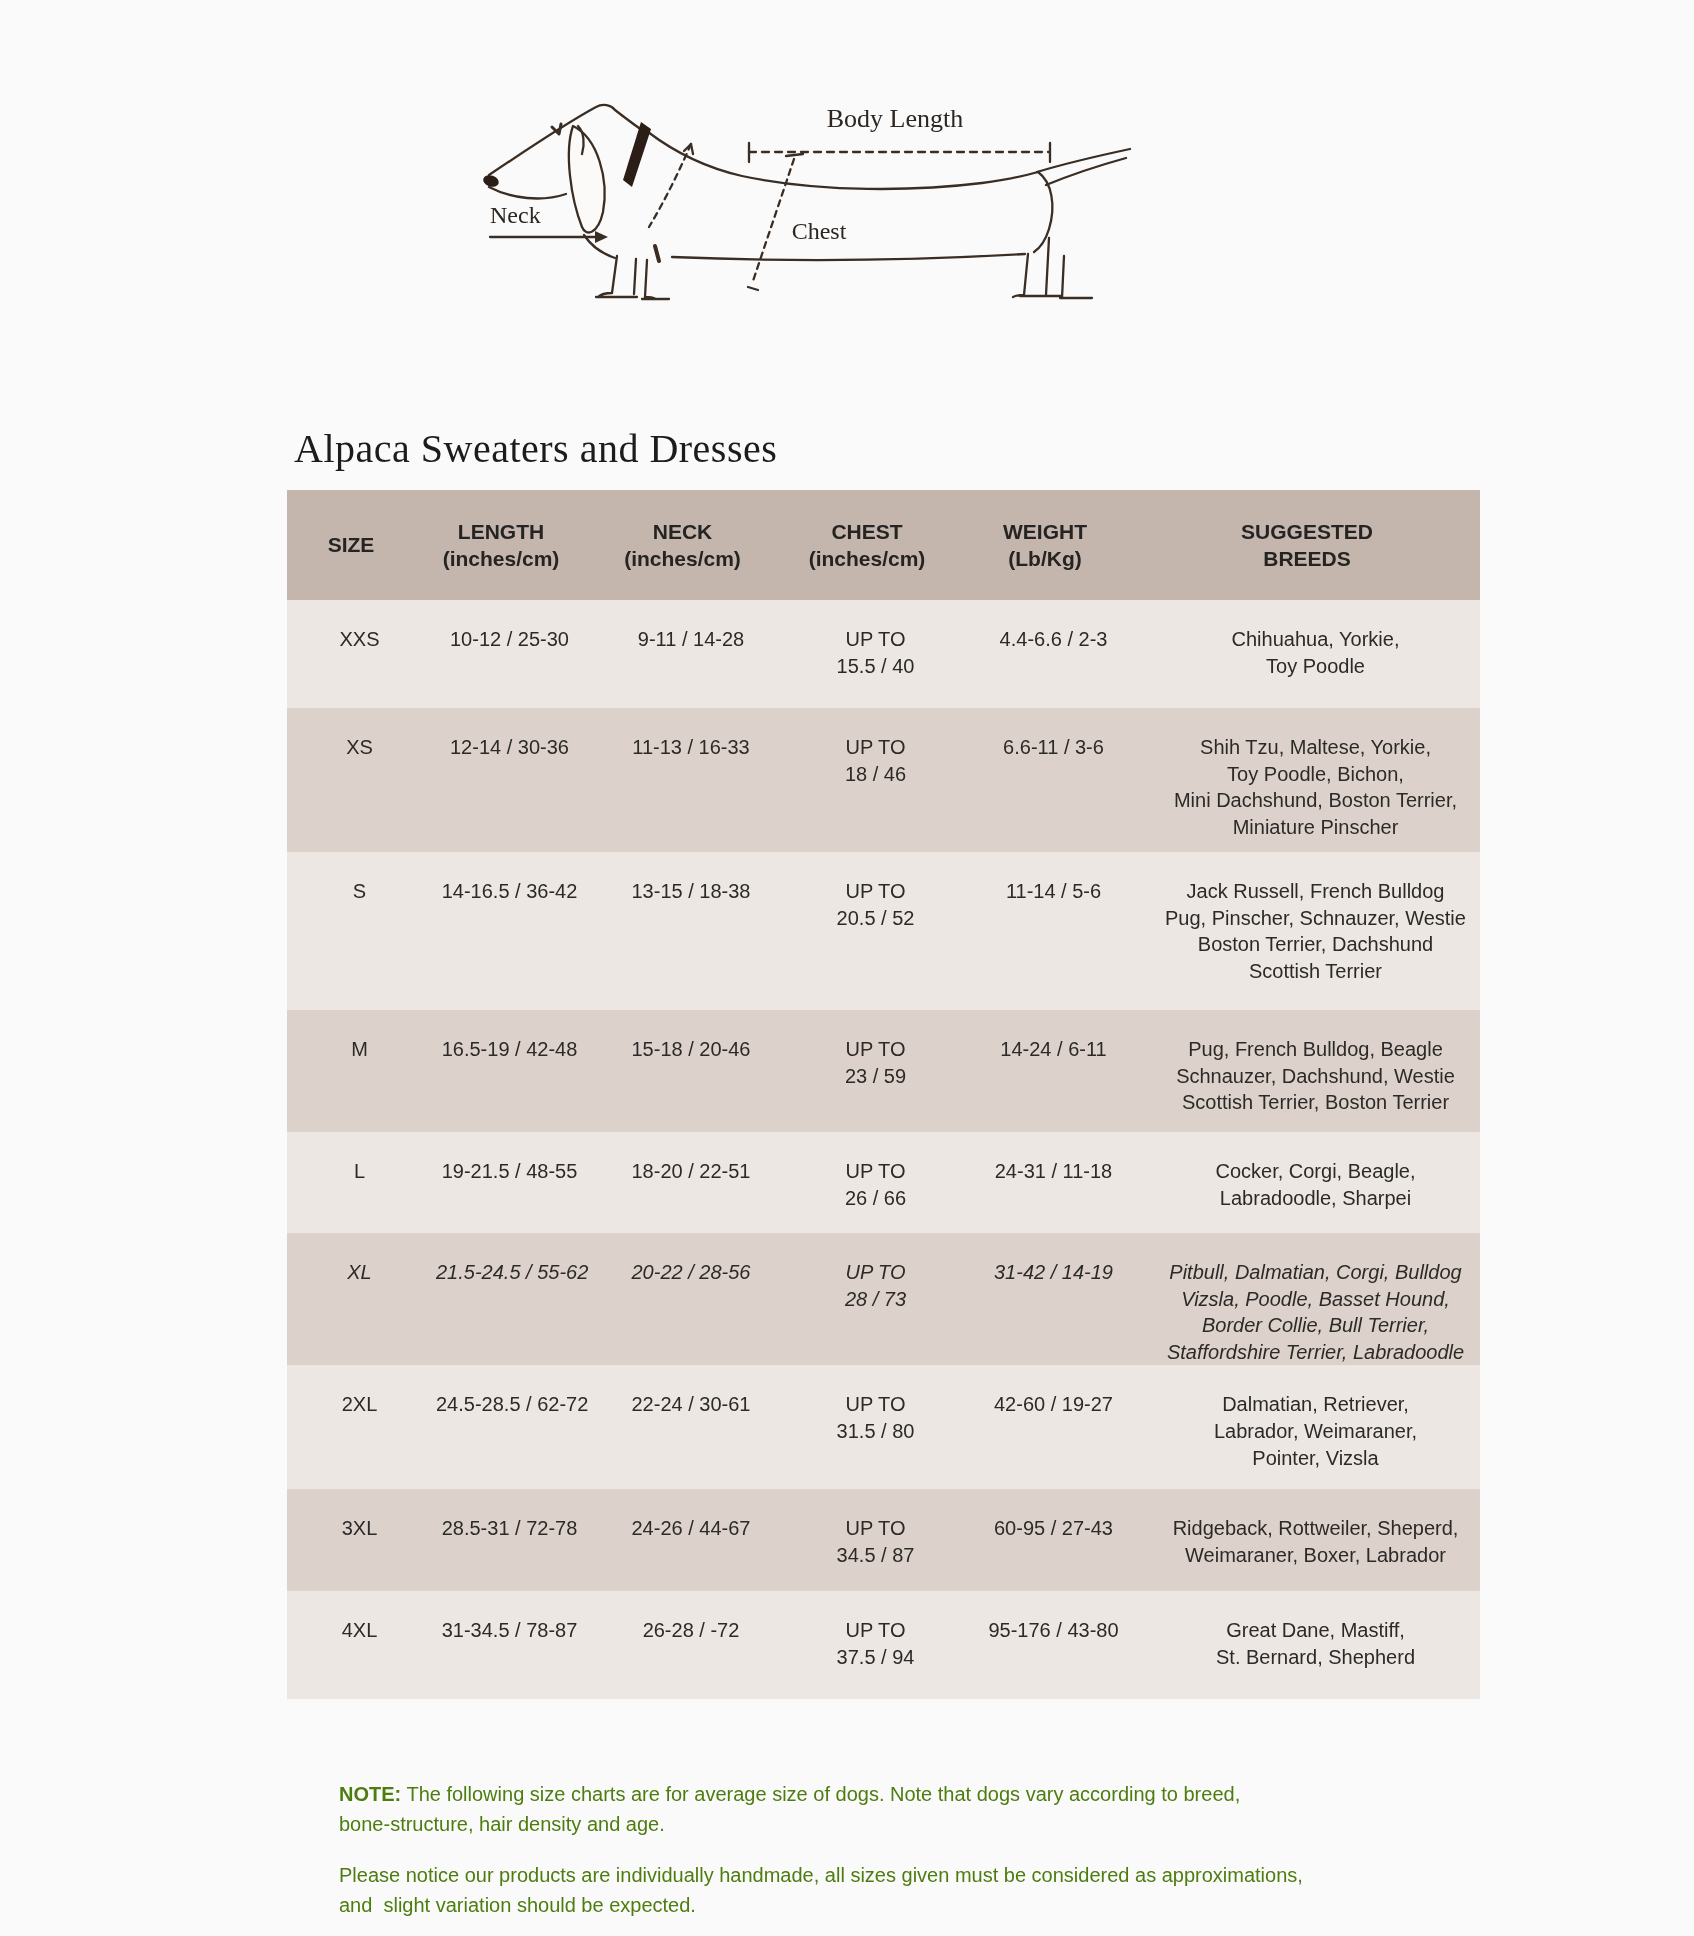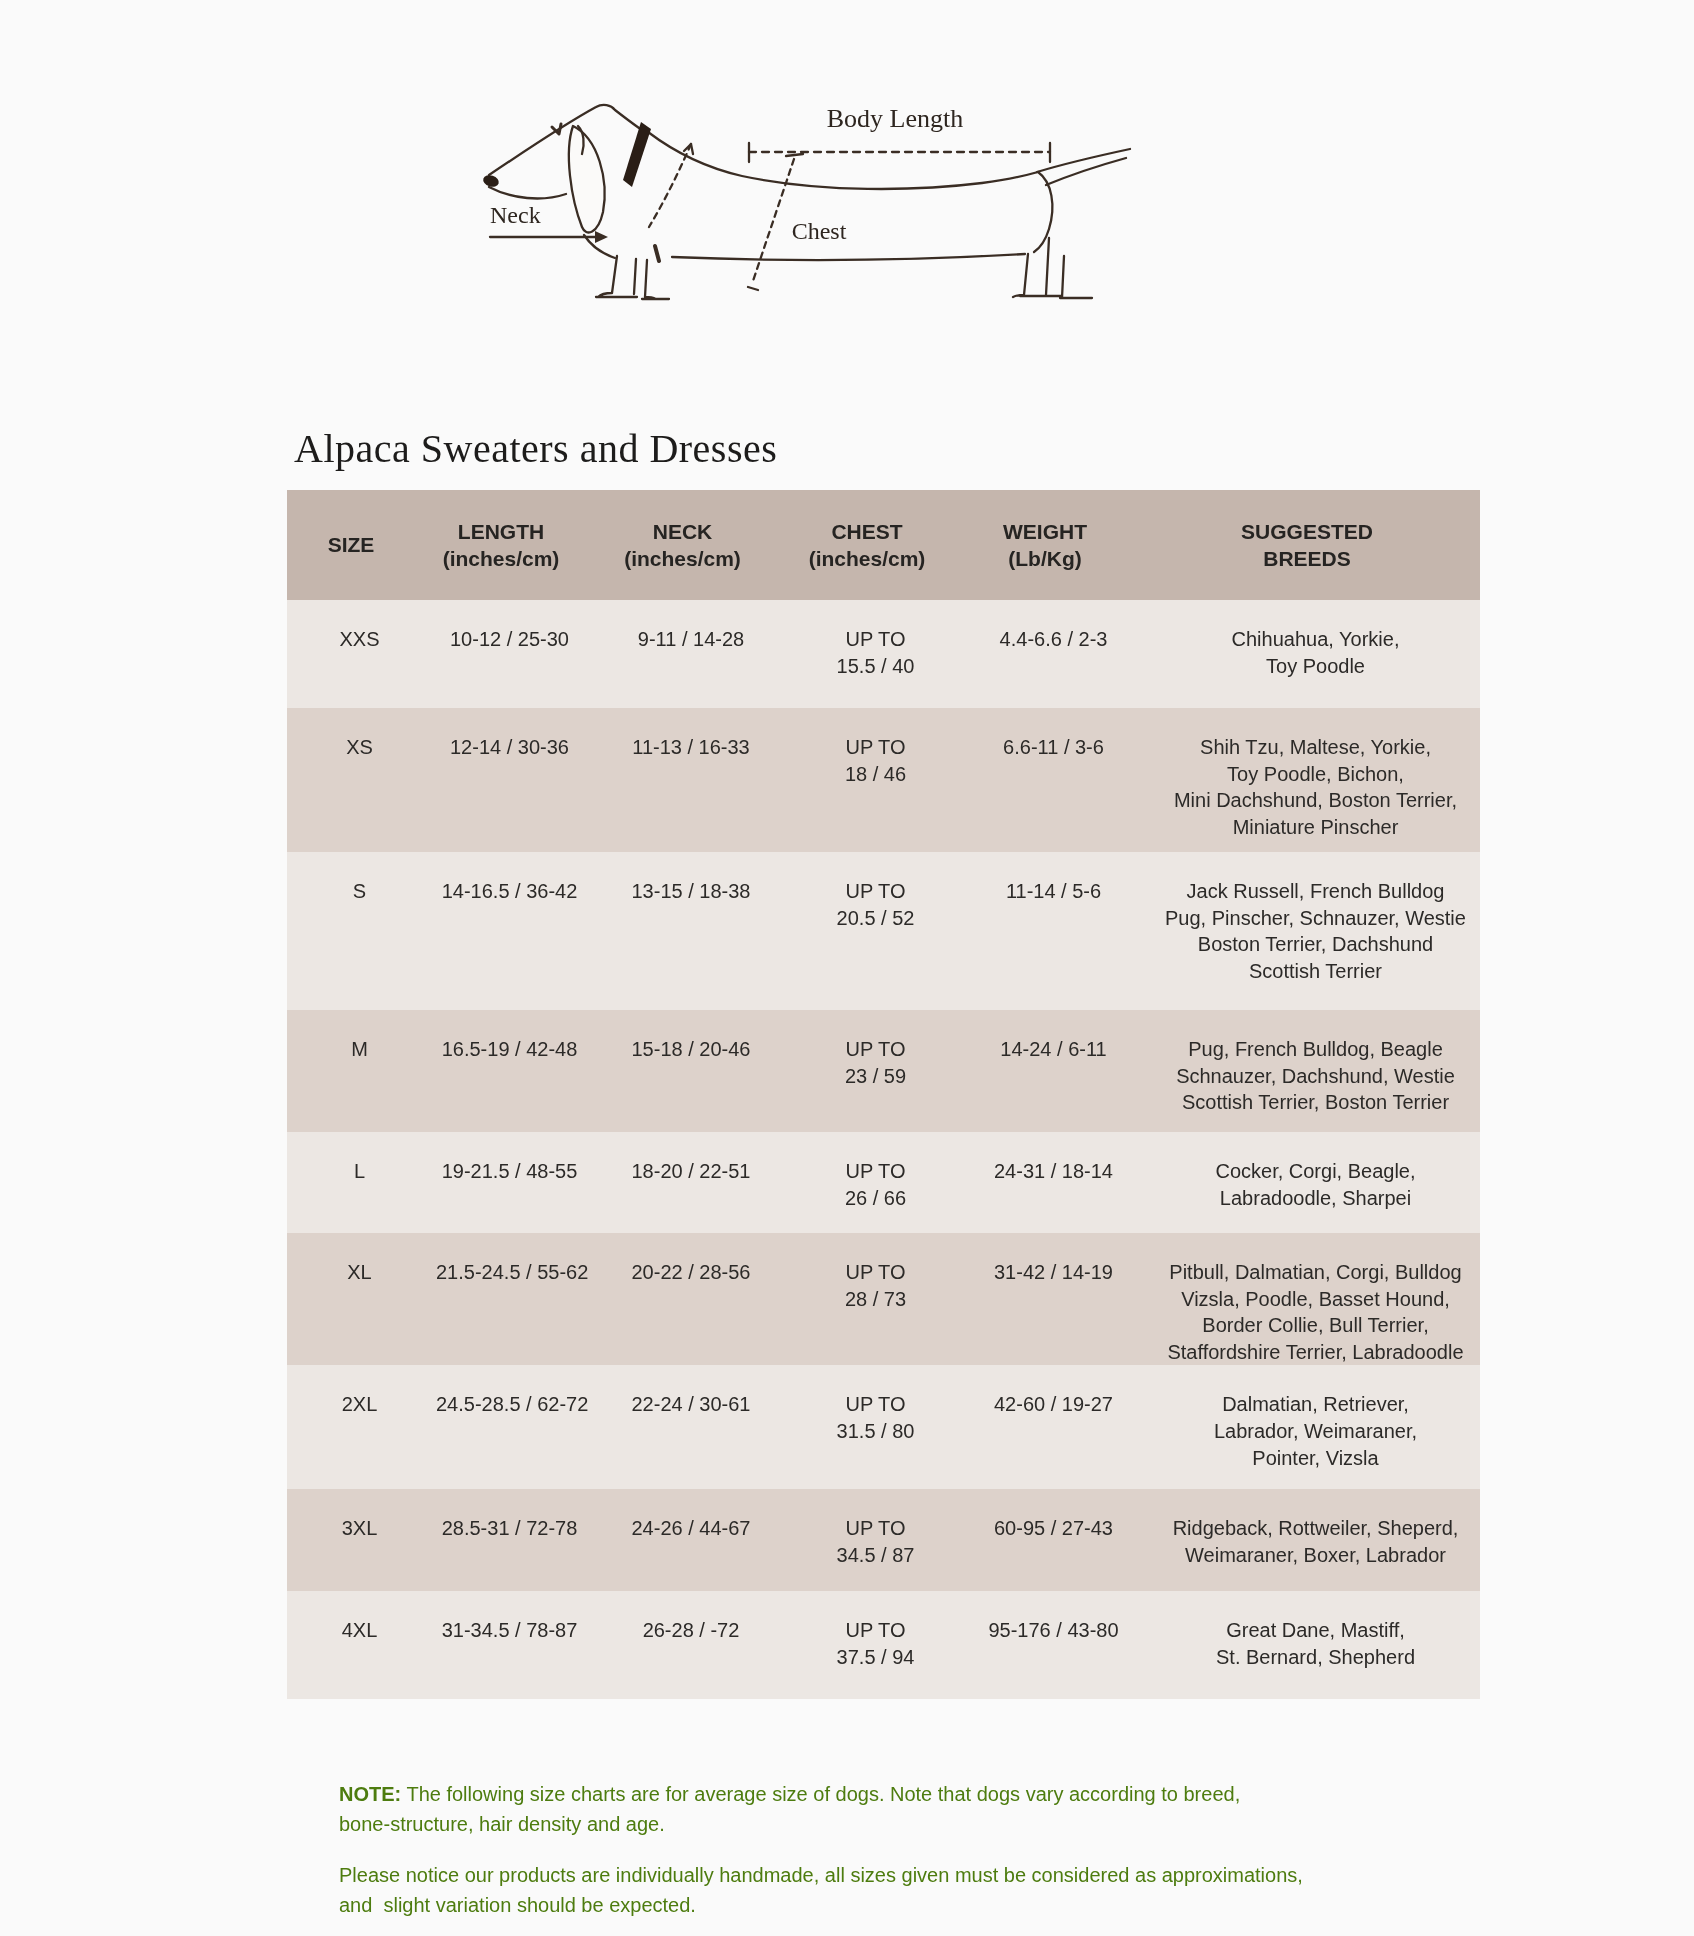--- a/index.html
+++ b/index.html
@@ -38,21 +38,21 @@
   }
   .size-table tbody td.num { white-space:nowrap; }
   .size-table tbody td.breeds { font-size:20px; }
   .size-table tbody tr:nth-child(odd) td { background:#ece7e3; }
   .size-table tbody tr:nth-child(even) td { background:#ddd2cb; }
   .size-table tbody tr:nth-child(1){ height:108px; }
   .size-table tbody tr:nth-child(2){ height:144px; }
   .size-table tbody tr:nth-child(3){ height:158px; }
   .size-table tbody tr:nth-child(4){ height:122px; }
   .size-table tbody tr:nth-child(5){ height:101px; }
-  .size-table tbody tr:nth-child(6){ height:114px; }
+  .size-table tbody tr:nth-child(6){ height:114px;font-style:italic; }
   .size-table tbody tr:nth-child(7){ height:124px;margin-top:32px; }
   .size-table tbody tr:nth-child(8){ height:102px; }
   .size-table tbody tr:nth-child(9){ height:108px; }
   .notes {
     position:absolute; left:339px; top:1779px; width:1175px;
     font-size:20px; line-height:1.52; color:#4d7c0f;
   }
   .notes .note { white-space:pre-wrap; margin:0; }
   .notes .note + .note { margin-top:20px; }
   .notes .note-label { font-weight:bold; }
@@ -177,21 +177,21 @@
       <td class="breeds">Pug, French Bulldog, Beagle
 Schnauzer, Dachshund, Westie
 Scottish Terrier, Boston Terrier</td>
     </tr>
     <tr>
       <td class="num">L</td>
       <td class="num">19-21.5 / 48-55</td>
       <td class="num">18-20 / 22-51</td>
       <td>UP TO
 26 / 66</td>
-      <td class="num">24-31 / 18-14</td>
+      <td class="num">24-31 / 11-18</td>
       <td class="breeds">Cocker, Corgi, Beagle,
 Labradoodle, Sharpei</td>
     </tr>
     <tr>
       <td class="num">XL</td>
       <td class="num">21.5-24.5 / 55-62</td>
       <td class="num">20-22 / 28-56</td>
       <td>UP TO
 28 / 73</td>
       <td class="num">31-42 / 14-19</td>

